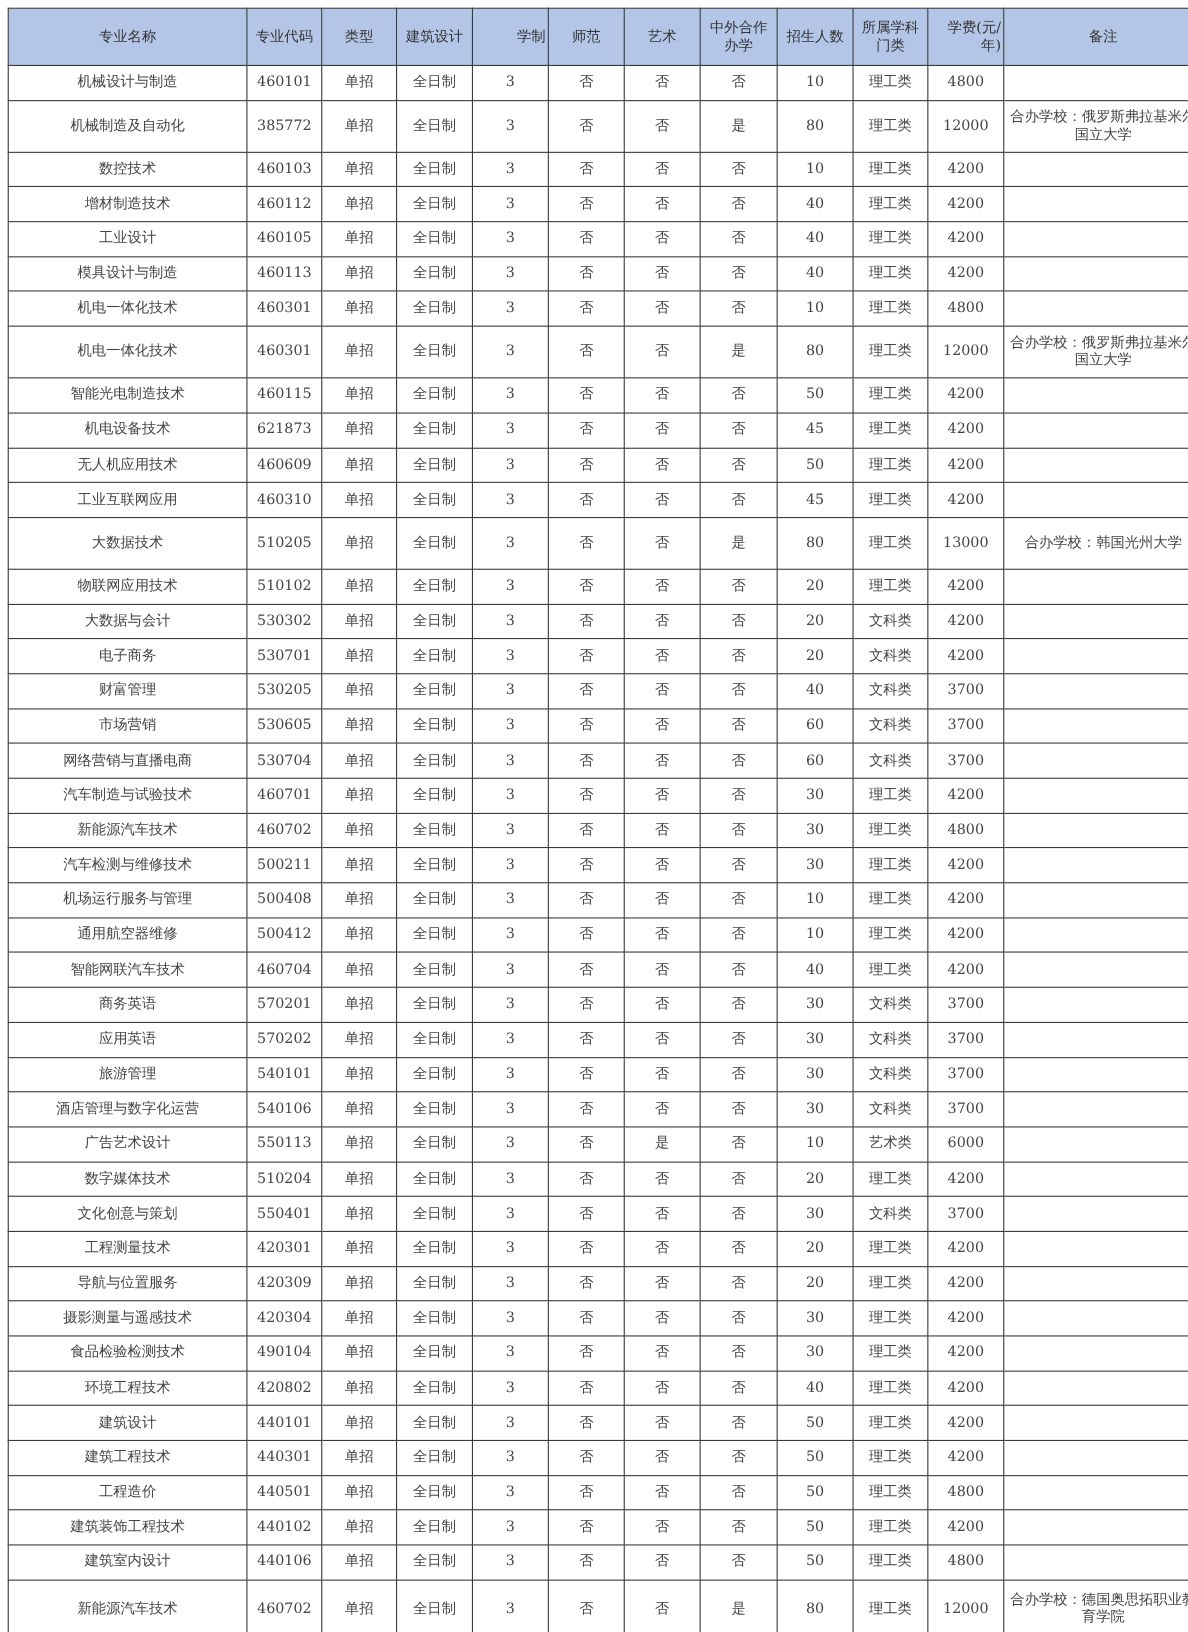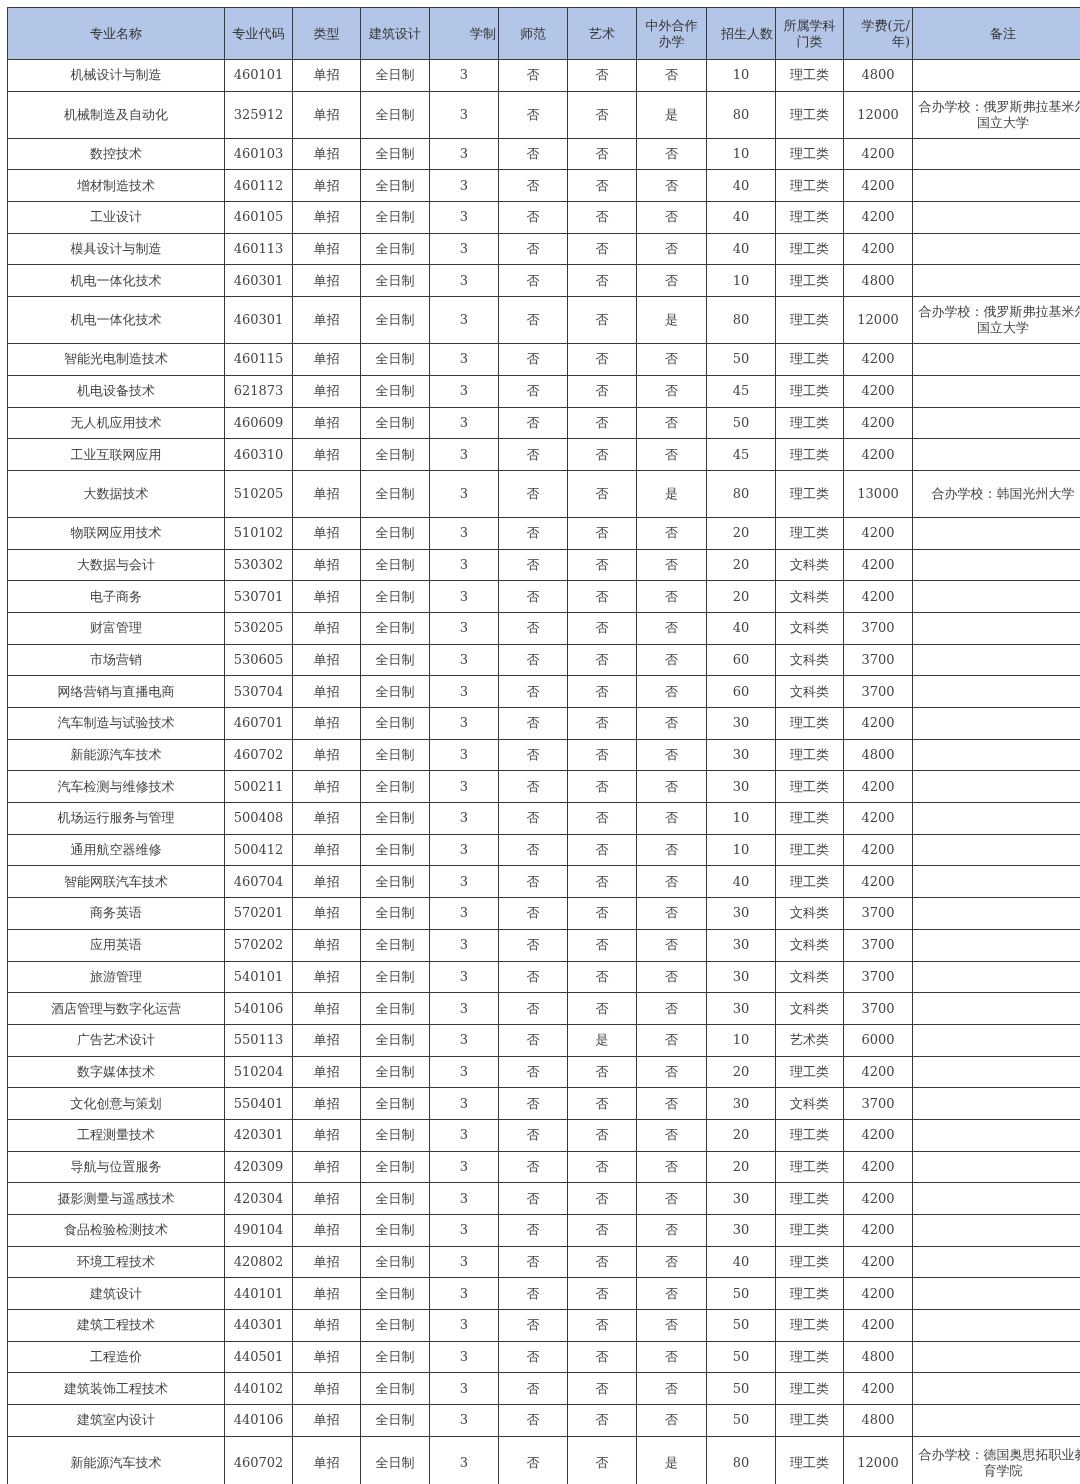--- a/index.html
+++ b/index.html
@@ -51,21 +51,21 @@
     <tr id="hdr">
         <th style="white-space: pre-line; margin-left: 35px;">专业名称</th>
         <th style="white-space: pre-line;">专业代码</th>
         <th style="white-space: pre-line; margin-top: 20px;">类型</th>
         <th style="white-space: pre-line;">建筑设计</th>
         <th style="white-space: pre-line; text-align: right;">学制</th>
         <th style="white-space: pre-line; margin-left: 40px;">师范</th>
         <th style="white-space: pre-line;">艺术</th>
         <th style="white-space: pre-line;">中外合作
 办学</th>
-        <th style="white-space: pre-line; text-align: right;">招生人数</th>
+        <th style="white-space: pre-line;">招生人数</th>
         <th style="white-space: pre-line;">所属学科
 门类</th>
         <th style="white-space: pre-line; text-align: right;">学费(元/
 年)</th>
         <th style="white-space: pre-line;">备注</th>
       </tr>
   </thead>
   <tbody id="tbody">
       <tr>
         <td>机械设计与制造</td>
@@ -76,21 +76,21 @@
         <td>否</td>
         <td>否</td>
         <td>否</td>
         <td>10</td>
         <td>理工类</td>
         <td>4800</td>
         <td class="note"></td>
       </tr>
       <tr class="tall">
         <td>机械制造及自动化</td>
-        <td>325912</td>
+        <td>385772</td>
         <td>单招</td>
         <td>全日制</td>
         <td>3</td>
         <td>否</td>
         <td>否</td>
         <td>是</td>
         <td>80</td>
         <td>理工类</td>
         <td>12000</td>
         <td class="note">合办学校：俄罗斯弗拉基米尔国立大学</td>

